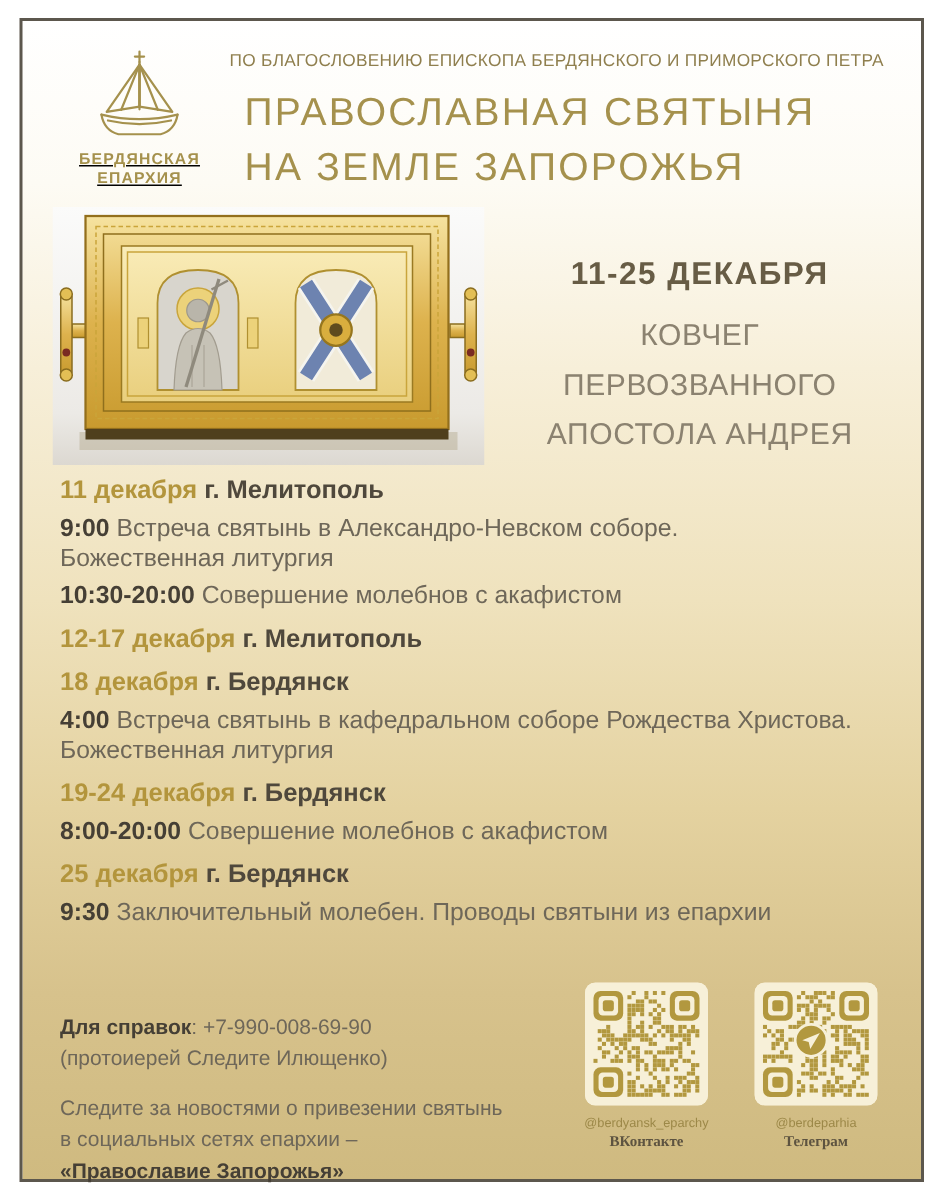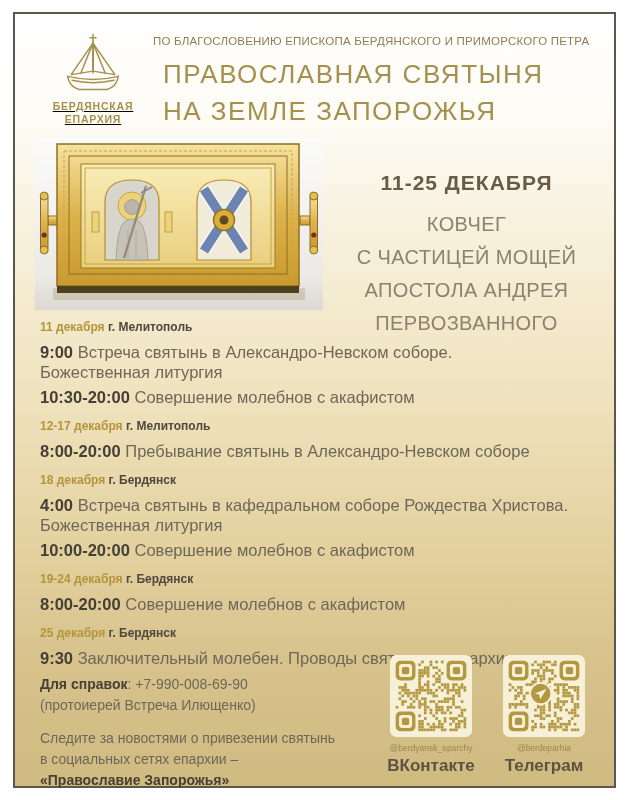--- a/index.html
+++ b/index.html
@@ -24,39 +24,39 @@
   
   .photo{position:absolute;left:20px;top:124px;width:288px;height:172px;}
   .photo svg{width:100%;height:100%;display:block;}
   .announce{position:absolute;left:314px;top:133px;right:10px;text-align:center;margin-top:24px;}
   .announce-dates{font-size:21px;font-weight:bold;letter-spacing:1px;color:#675c45;}
   .relic{font-size:20px;line-height:33px;letter-spacing:.4px;color:#8b8270;margin-top:13px;}
   
   .schedule{position:absolute;left:25px;top:303px;right:22px;}
   .day{margin-top:9px;}
   .day:first-child{margin-top:0;}
-  .day-h{margin:0;font-size:12px;line-height:20px;font-weight:bold;}
+  .day-h{margin:0;font-size:17px;line-height:20px;font-weight:bold;}
   .day-h .d{color:var(--date-gold,#b3953c);}
   .day-h .c{color:#4f483c;}
   .event{margin:5px 0 0;font-size:16.5px;line-height:20px;color:#6e6759;}
   .event b{color:#453f35;}
   .event .l2{display:block;}
   
   .contacts{position:absolute;left:25px;top:660px;width:392px;font-size:14px;line-height:21px;color:#6e6759;}
   .contacts .lbl{font-weight:bold;color:#453f35;}
   .contacts .line{display:block;}
   .news{margin-top:12px;}
   .news .bold{font-weight:bold;color:#453f35;}
   
   .qr-row{position:absolute;right:26px;top:641px;display:flex;gap:25px;}
   .qr-card{width:88px;text-align:center;}
   .qr-box{width:82px;height:82px;margin:0 auto;background:#f7f0d8;border-radius:7px;overflow:hidden;}
   .qr-box svg{width:82px;height:82px;display:block;}
   .qr-handle{font-size:8.5px;color:#9c8848;margin-top:6px;white-space:nowrap;}
-  .qr-label{font-size:17px;font-weight:bold;color:#5d5340;margin-top:3px;}
+  .qr-label{font-size:10px;font-weight:bold;color:#5d5340;margin-top:3px;font-family:Liberation Serif, serif;}
 </style>
 </head>
 <body>
 
 <div class="poster">
 
   <div class="header">
     <div class="logo">
       <svg viewBox="0 0 80 80">
         <g fill="none" stroke="#a5914d" stroke-width="1.7" stroke-linecap="round" stroke-linejoin="round">
@@ -137,23 +137,22 @@
       <path d="M169 51 L209 113 M209 51 L169 113" stroke="#6d83b0" stroke-width="9.5"></path>
       <circle cx="189" cy="82" r="10.5" fill="#d9ae3e" stroke="#96761e" stroke-width="1.5"></circle>
       <circle cx="189" cy="82" r="4.5" fill="#5f4b1e"></circle>
     </svg>
   </div>
 
   <div class="announce">
     <div class="announce-dates">11-25 ДЕКАБРЯ</div>
     <div class="relic">
       <div>КОВЧЕГ</div>
-      <div>С ЧАСТИЦЕЙ МОЩЕЙ</div>
+      <div>ПЕРВОЗВАННОГО</div>
       <div>АПОСТОЛА АНДРЕЯ</div>
-      <div>ПЕРВОЗВАННОГО</div>
     </div>
   </div>
 
   <div class="schedule">
 
     <div class="day">
       <h3 class="day-h">
         <span class="d">11 декабря</span>
         <span class="c">г. Мелитополь</span>
       </h3>
@@ -166,40 +165,32 @@
         <b>10:30-20:00</b>
         <span>Совершение молебнов с акафистом</span>
       </p>
     </div>
 
     <div class="day">
       <h3 class="day-h">
         <span class="d">12-17 декабря</span>
         <span class="c">г. Мелитополь</span>
       </h3>
-      <p class="event">
-        <b>8:00-20:00</b>
-        <span>Пребывание святынь в Александро-Невском соборе</span>
-      </p>
     </div>
 
     <div class="day">
       <h3 class="day-h">
         <span class="d">18 декабря</span>
         <span class="c">г. Бердянск</span>
       </h3>
       <p class="event">
         <b>4:00</b>
         <span>Встреча святынь в кафедральном соборе Рождества Христова.</span>
         <span class="l2">Божественная литургия</span>
       </p>
-      <p class="event">
-        <b>10:00-20:00</b>
-        <span>Совершение молебнов с акафистом</span>
-      </p>
     </div>
 
     <div class="day">
       <h3 class="day-h">
         <span class="d">19-24 декабря</span>
         <span class="c">г. Бердянск</span>
       </h3>
       <p class="event">
         <b>8:00-20:00</b>
         <span>Совершение молебнов с акафистом</span>
@@ -216,21 +207,21 @@
         <span>Заключительный молебен. Проводы святыни из епархии</span>
       </p>
     </div>
 
   </div>
 
   <div class="contacts">
     <div>
       <span class="lbl">Для справок</span><span>: +7-990-008-69-90</span>
     </div>
-    <div>(протоиерей Встреча Илющенко)</div>
+    <div>(протоиерей Следите Илющенко)</div>
     <div class="news">
       <span class="line">Следите за новостями о привезении святынь</span>
       <span class="line">в социальных сетях епархии –</span>
       <span class="line bold">«Православие Запорожья»</span>
     </div>
   </div>
 
   <div class="qr-row">
     <div class="qr-card">
       <div class="qr-box">

